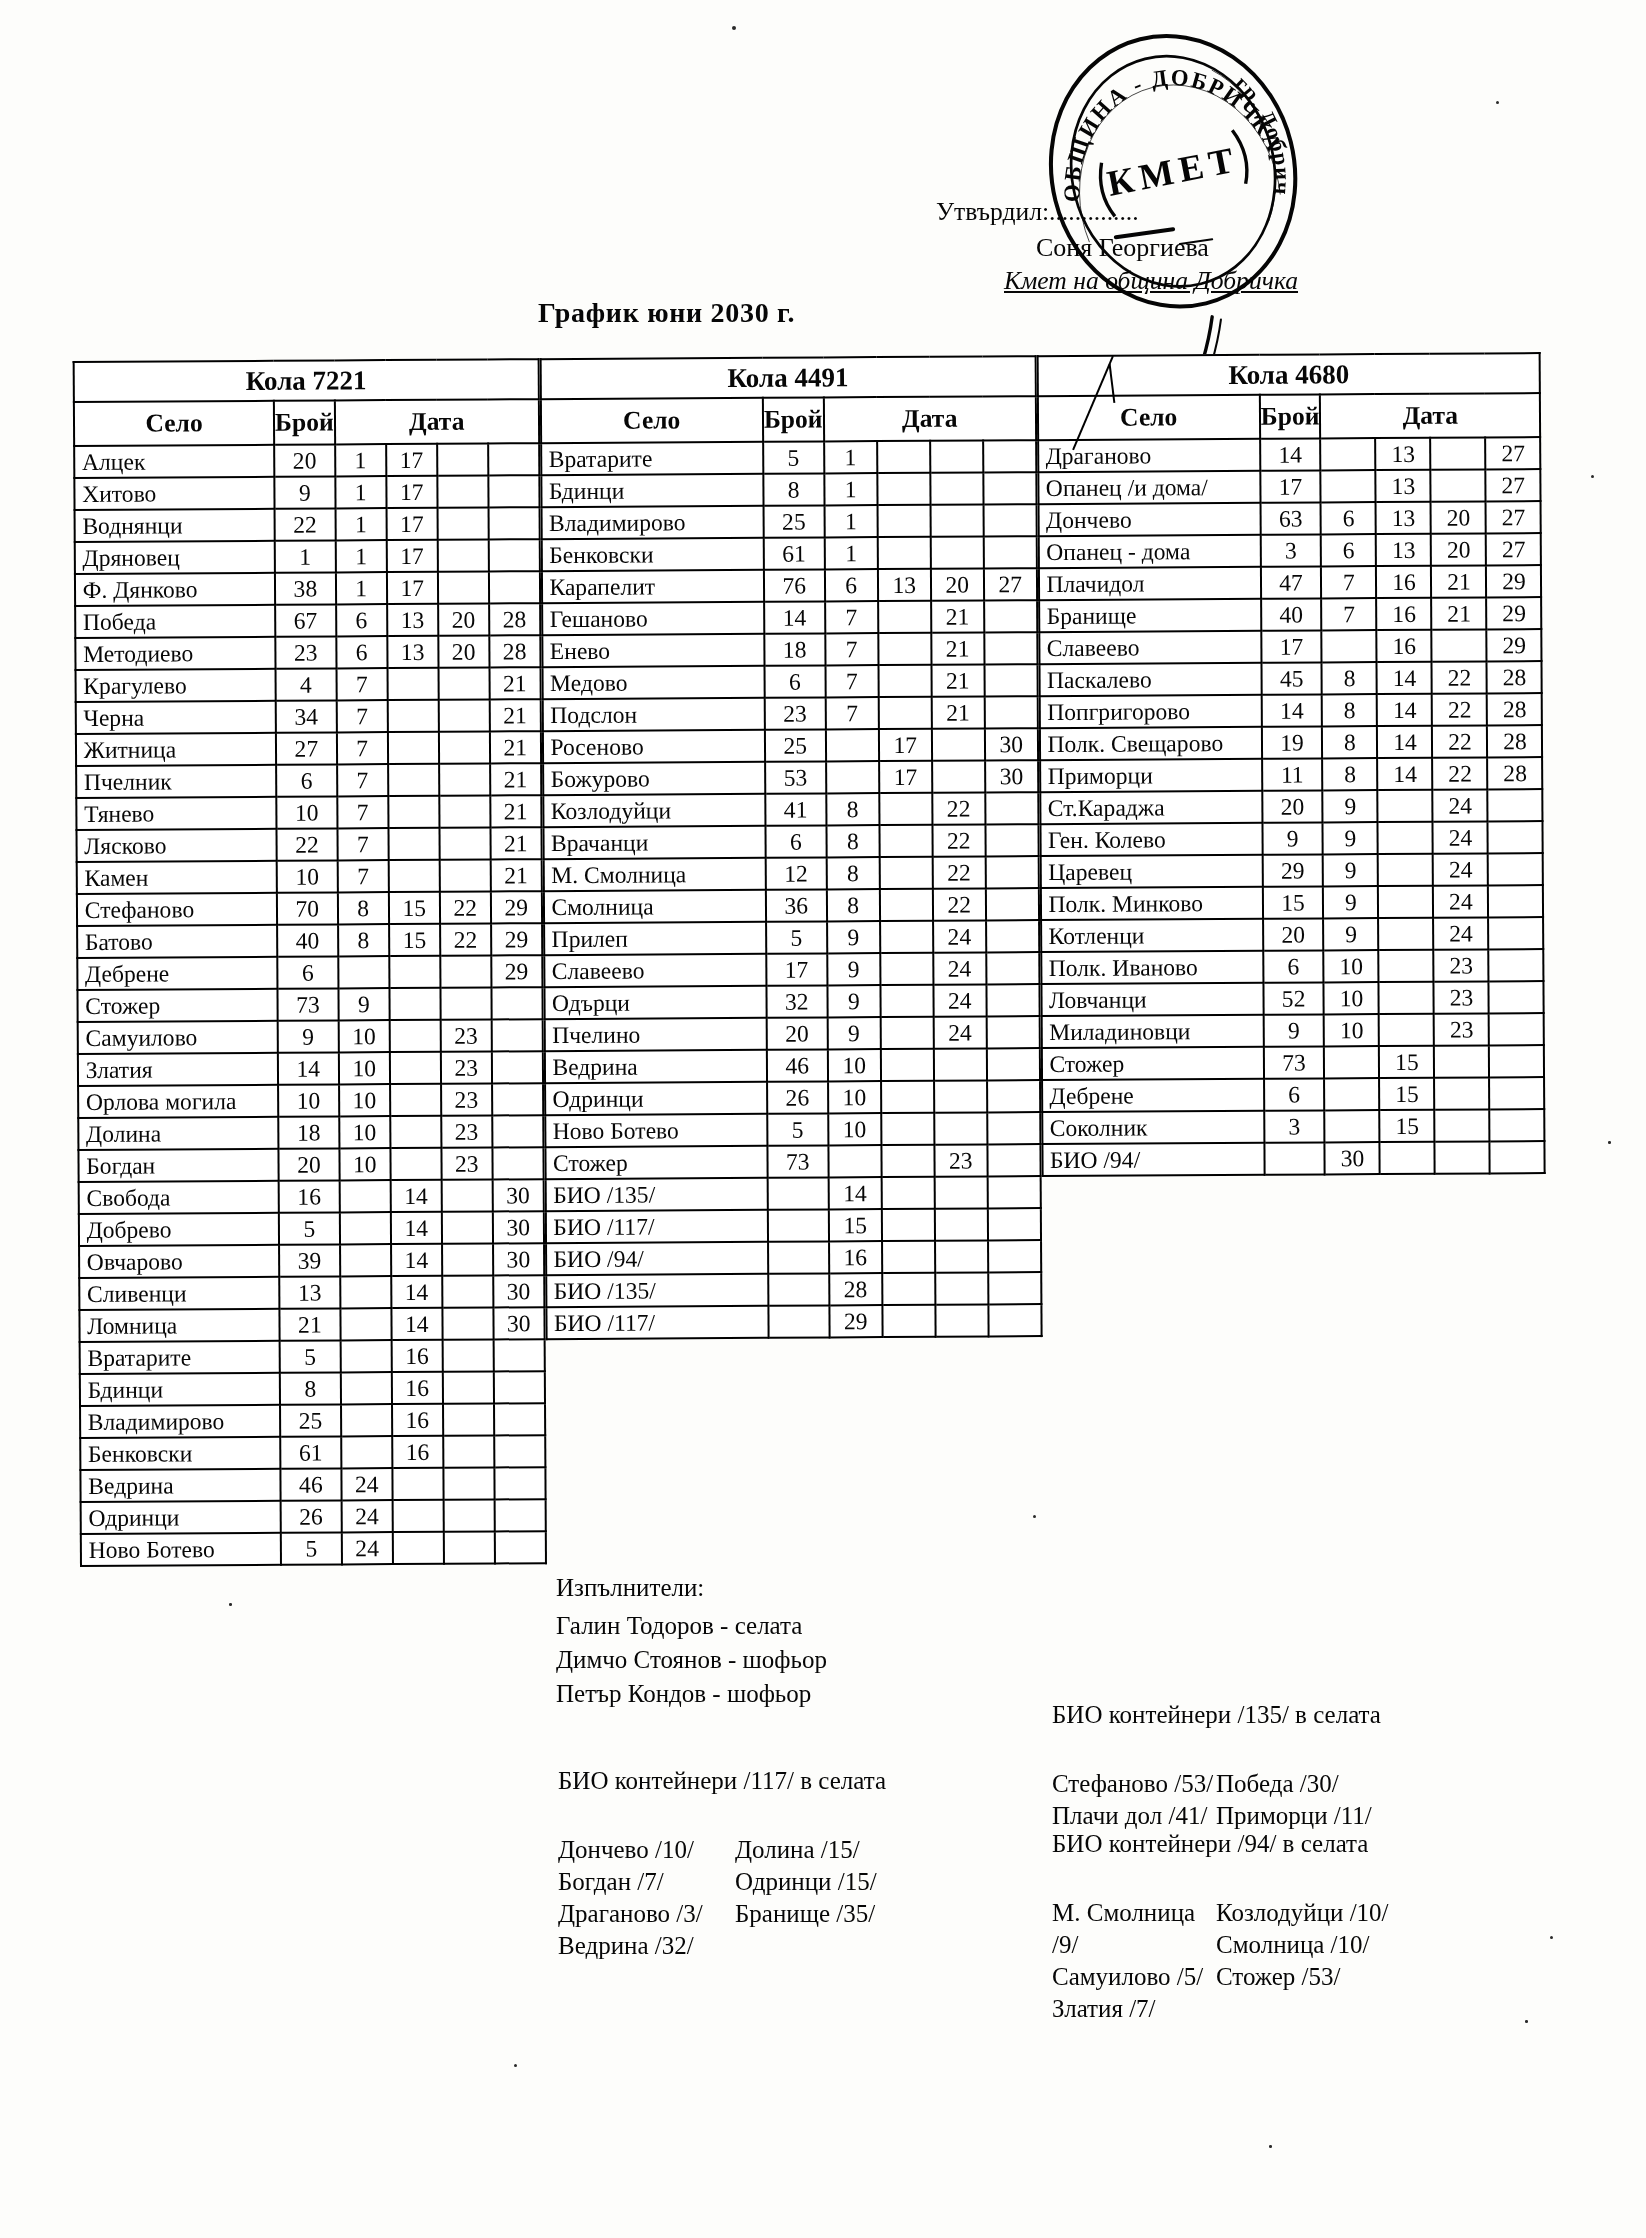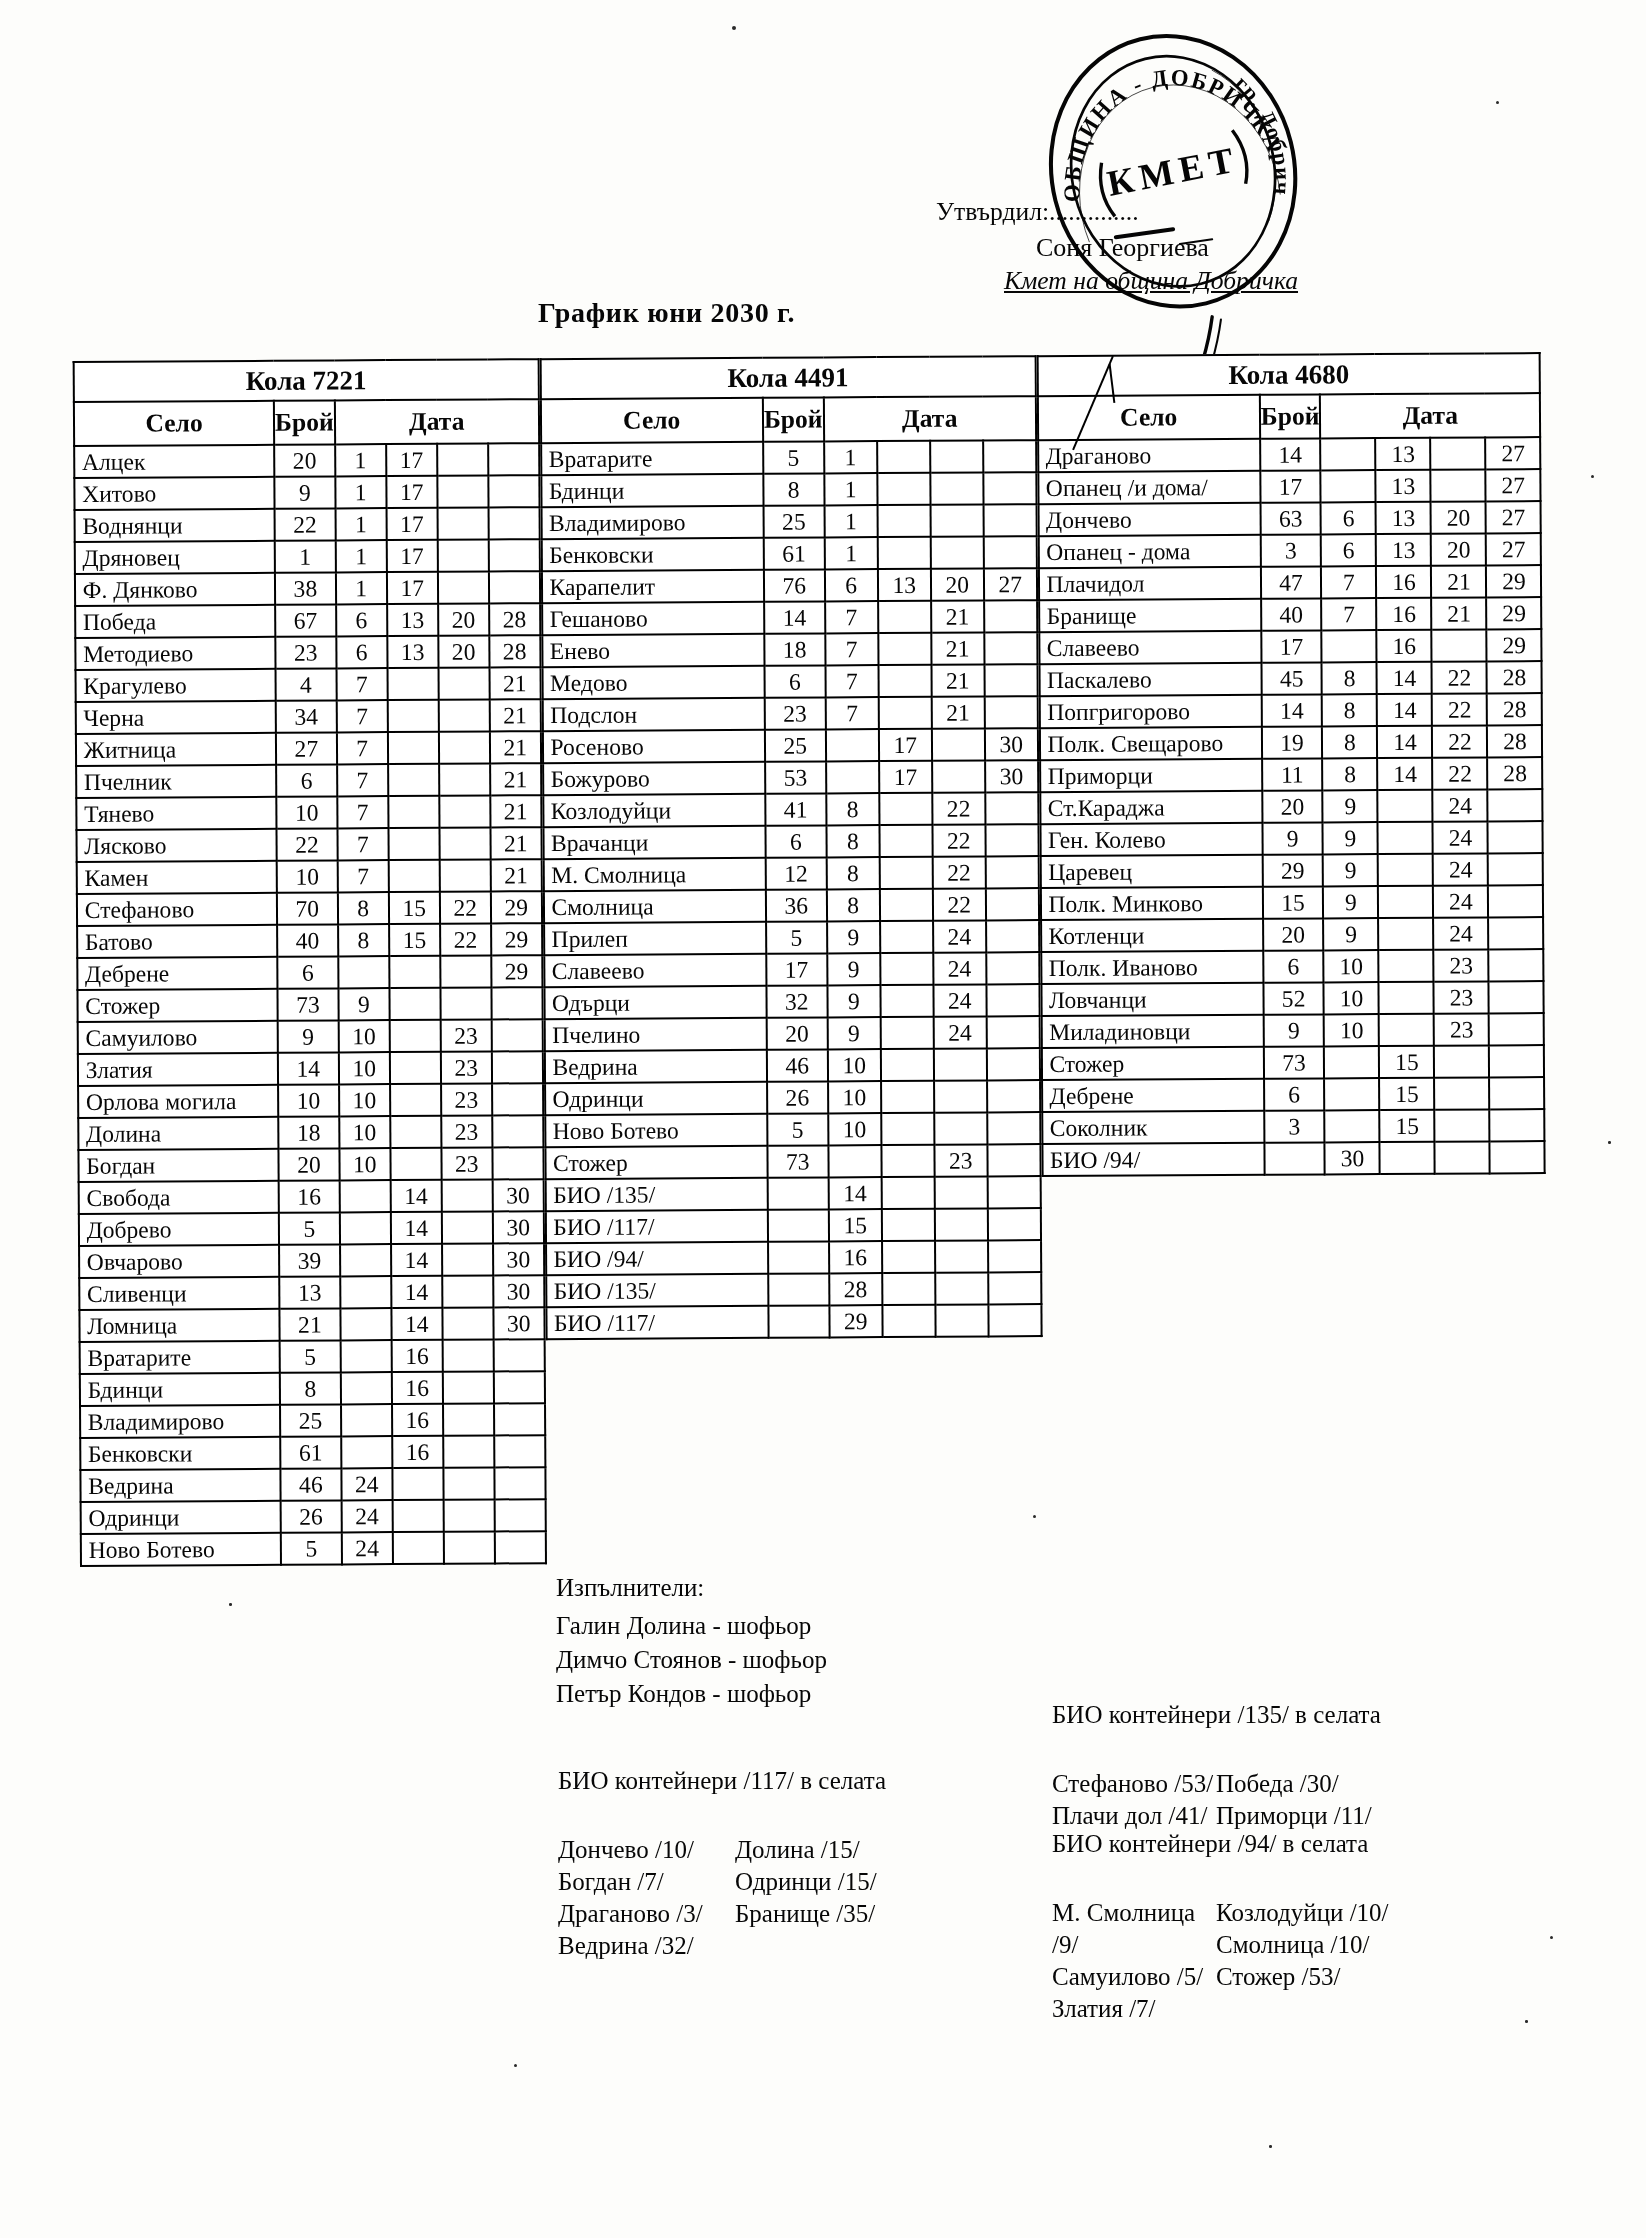--- a/index.html
+++ b/index.html
@@ -837,21 +837,21 @@
         </tbody>
     </table>
   </div>
 
   <div class="pen pen-slash"></div>
   <div class="pen pen-tick"></div>
 
   <div class="executors">
     <div class="exec-label">Изпълнители:</div>
     <div>
-        <div class="exec-name">Галин Долина - шофьор</div>
+        <div class="exec-name">Галин Тодоров - селата</div>
         <div class="exec-name">Димчо Стоянов - шофьор</div>
         <div class="exec-name">Петър Кондов - шофьор</div>
       </div>
   </div>
 
   <div class="bio bio117">
     <div class="bio-title">БИО контейнери /117/ в селата</div>
     <div class="bio-cols">
         <div class="bio-col col-a">
           <div class="bio-item">Дончево /10/</div>

